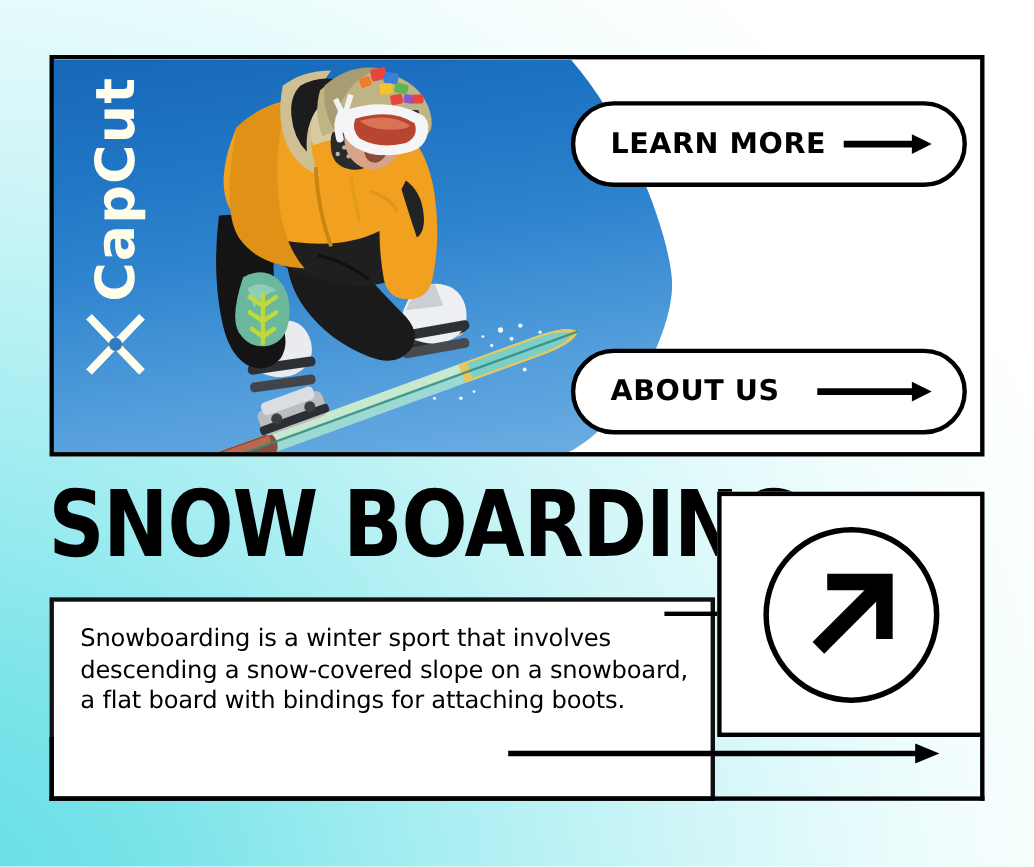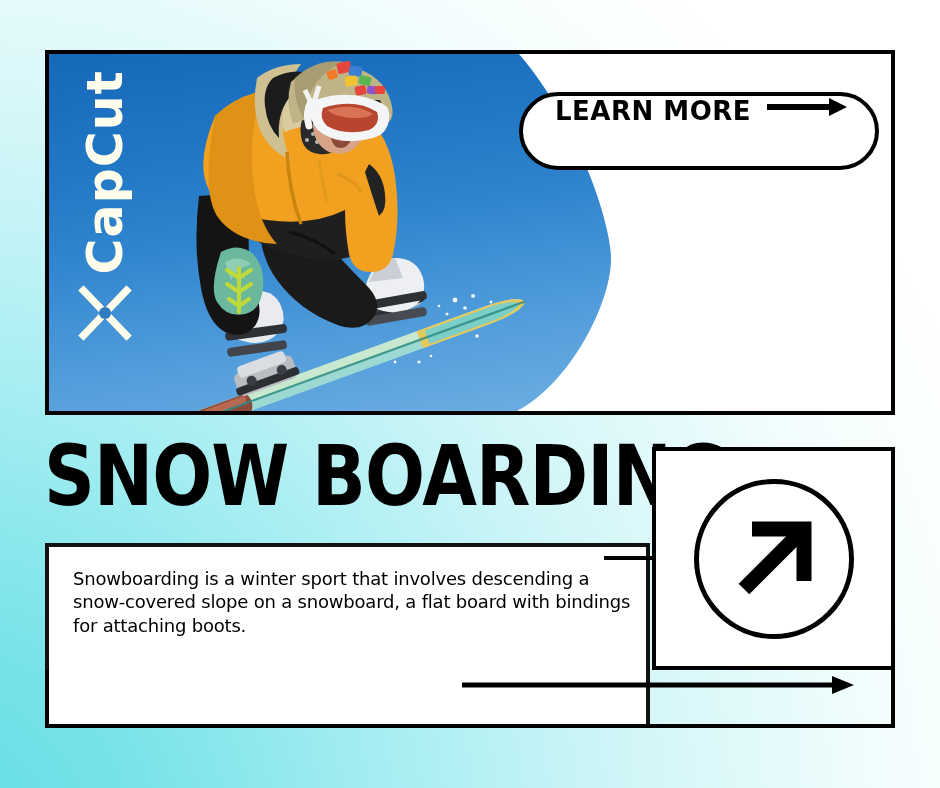--- a/index.html
+++ b/index.html
@@ -64,21 +64,21 @@
   
   .rider { position: absolute; left: 120px; top: 2px; width: 360px; height: 360px; }
 
   
   .btn {
     position: absolute;
     left: 470px; width: 360px; height: 78px;
     background: #ffffff;
     border: 4px solid #000;
     border-radius: 42px;
-    display: flex; align-items: flex-start;
+    display: flex; align-items: center;
     padding: 0 24px 0 32px;
     cursor: pointer;
   }
   .btn-1 { top: 38px; }
   .btn-2 { top: 150px; }
   .btn-3 { top: 263px; }
   .btn-label {
     font-family: "DejaVu Sans", sans-serif;
     font-weight: 700;
     font-size: 26px;
@@ -106,21 +106,21 @@
   
   .desc-box {
     position: absolute;
     left: 45px; top: 543px; width: 605px; height: 185px;
     border: 4px solid #111;
     background: #ffffff;
     padding: 20px 12px 0 24px;
   }
   .desc-text {
     font-family: "DejaVu Sans", sans-serif;
-    font-size: 18px;
+    font-size: 22px;
     line-height: 1.3;
     color: #000;
     letter-spacing: -0.2px;
   }
 
   
   .sq-box {
     position: absolute;
     left: 652px; top: 447px; width: 243px; height: 223px;
     border: 4px solid #000;
@@ -312,20 +312,29 @@
       <span class="btn-label">LEARN MORE</span>
       <span class="btn-arrow">
         <svg width="86" height="22" viewBox="0 0 86 22">
           <path d="M2,11 H68" stroke="#000" stroke-width="6"></path>
           <path d="M64,2 L82,11 L64,20 Z" fill="#000"></path>
         </svg>
       </span>
     </div>
 
 
+    <div class="btn btn-3">
+      <span class="btn-label">ABOUT US</span>
+      <span class="btn-arrow">
+        <svg width="110" height="22" viewBox="0 0 110 22">
+          <path d="M2,11 H92" stroke="#000" stroke-width="6"></path>
+          <path d="M88,2 L106,11 L88,20 Z" fill="#000"></path>
+        </svg>
+      </span>
+    </div>
   </div>
 
   <div class="headline">SNOW BOARDING</div>
 
   <div class="desc-box">
     <div class="desc-text">Snowboarding is a winter sport that involves descending a snow-covered slope on a snowboard, a flat board with bindings for attaching boots.</div>
   </div>
 
   <div class="short-link"></div>
 

